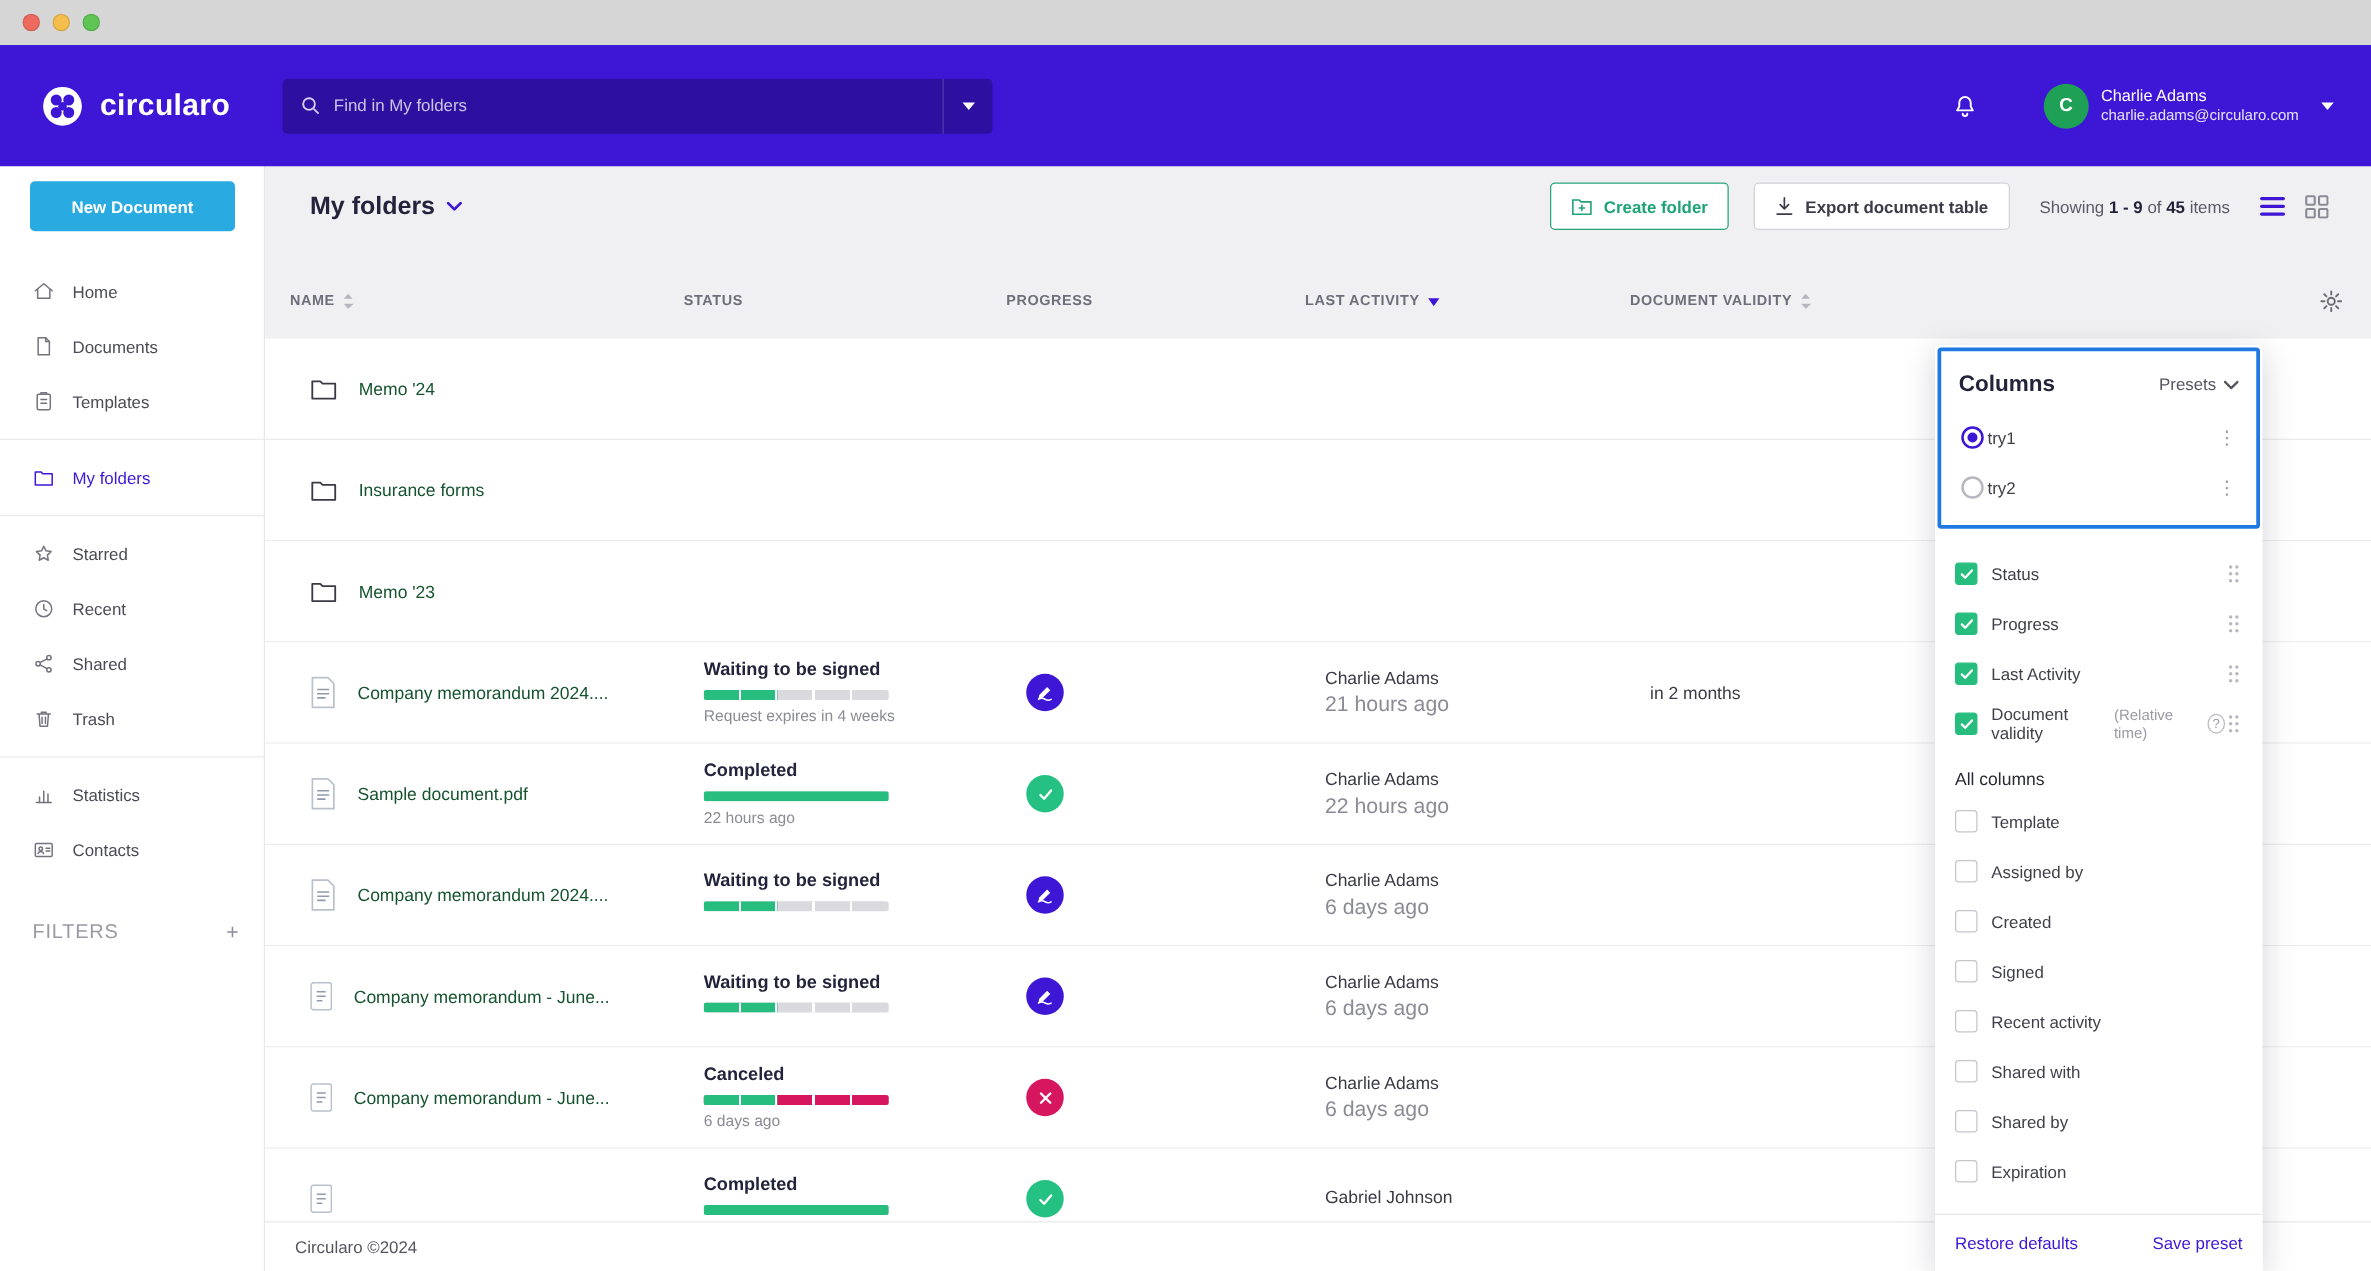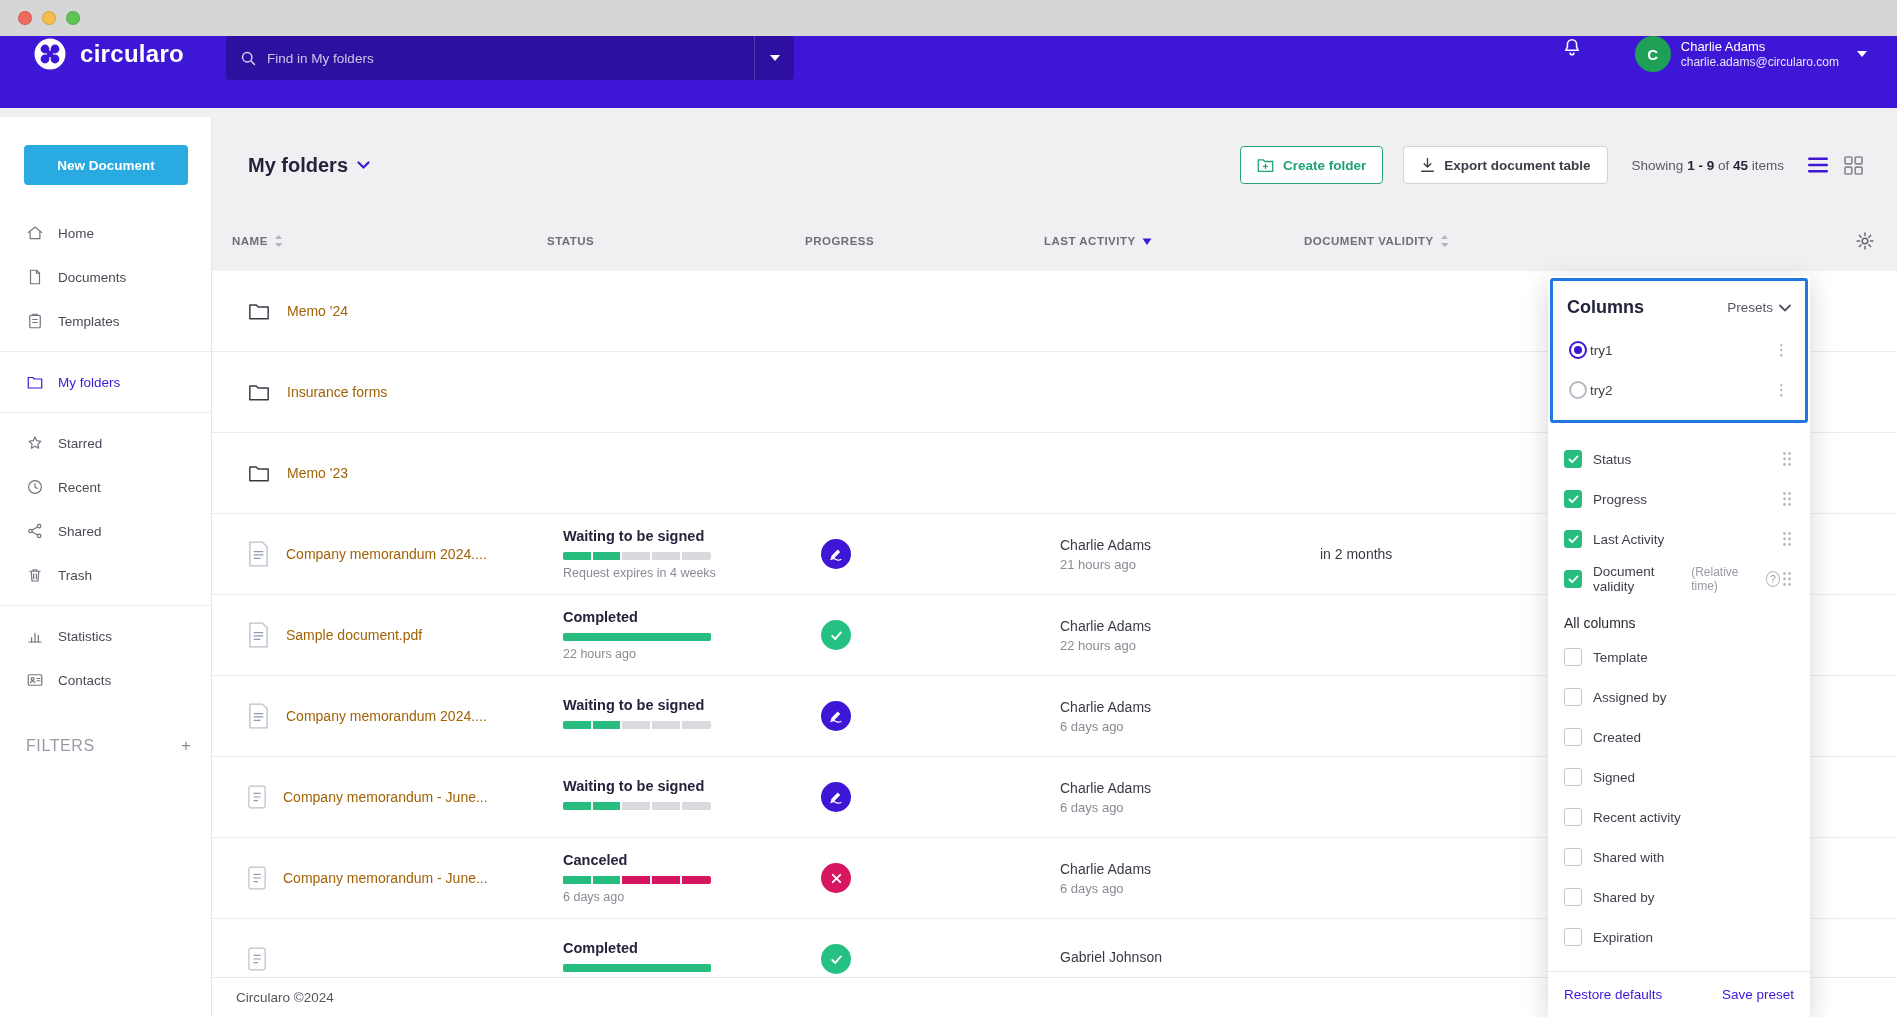--- a/index.html
+++ b/index.html
@@ -6,22 +6,22 @@
   html,body { width:1897px; height:1017px; overflow:hidden;
     font-family:"Liberation Sans","DejaVu Sans",sans-serif; background:#f0f0f2; color:#2e2e3a; }
 
   
   .chrome { position:absolute; top:0; left:0; right:0; height:36px; background:#d6d6d6;
     display:flex; align-items:center; padding-left:18px; gap:10px; z-index:70; }
   .tl { width:14px; height:14px; border-radius:50%; border:1px solid rgba(0,0,0,.12); }
   .tl.red{background:#ee6a5e;} .tl.yellow{background:#f5bd4c;} .tl.green{background:#5fc454;}
 
   
-  .appbar { position:absolute; top:36px; left:0; right:0; height:72px; background:#3d16d6;
-    display:flex; align-items:flex-start; padding:0 30px 0 32px; z-index:60; color:#fff; }
+  .appbar { position:absolute; top:36px; left:0; right:0; height:97px; background:#3d16d6;
+    display:flex; align-items:center; padding:0 30px 0 32px; z-index:60; color:#fff; }
   .logo { display:flex; align-items:center; gap:12px; }
   .logo-text { font-size:24px; font-weight:700; letter-spacing:.3px; }
   .search { margin-left:42px; width:568px; height:44px; background:rgba(0,0,0,.25); border-radius:4px;
     display:flex; align-items:center; }
   .search-icon { margin:0 10px 0 14px; display:flex; }
   .search input { flex:1; background:transparent; border:none; outline:none; color:#fff; font-size:13.5px; }
   .search input::placeholder { color:rgba(255,255,255,.75); }
   .search-drop { width:40px; align-self:stretch; border-left:1px solid rgba(255,255,255,.18);
     display:flex; align-items:center; justify-content:center; cursor:pointer; }
   .tri-down { width:0; height:0; border-left:5px solid transparent; border-right:5px solid transparent;
@@ -67,34 +67,34 @@
   .vicon { display:flex; cursor:pointer; }
 
   
   .grid { display:grid; grid-template-columns:315px 258px 239px 260px 1fr 60px; align-items:center; }
   .thead { margin-top:24px; height:60px; padding-left:20px; }
   .th { font-size:11.5px; font-weight:700; letter-spacing:.5px; color:#6e6e7a;
     display:flex; align-items:center; gap:6px; }
   .rows { background:#fff; }
   .row { height:81px; padding-left:36px; border-bottom:1px solid #ececee; background:#fff; }
   .c-name { display:flex; align-items:center; gap:17px; padding-right:20px; }
-  .name-txt { font-size:14px; color:#a16207; cursor:pointer; }
+  .name-txt { font-size:14px; color:#14532d; cursor:pointer; }
   .status-title { font-size:14.5px; font-weight:700; color:#23233c; }
   .bar { width:148px; height:8px; background:#dadade; border-radius:2px; position:relative;
     overflow:hidden; margin:8px 0 6px; }
   .bar .fill { position:absolute; left:0; top:0; bottom:0; background:#27bd7f; }
   .bar.canceled { background:#d6175f; }
   .bar.notched::after { content:""; position:absolute; inset:0; background:linear-gradient(90deg,
     transparent 0 28px,#fff 28px 30px,transparent 30px 57px,#fff 57px 59px,
     transparent 59px 87px,#fff 87px 89px,transparent 89px 117px,#fff 117px 119px,transparent 119px); }
   .status-note { font-size:12.5px; color:#8b8b96; }
   .pchip { width:30px; height:30px; border-radius:50%; display:flex; align-items:center; justify-content:center; }
   .pchip.purple { background:#3d16d6; } .pchip.greenbg { background:#24c183; } .pchip.redbg { background:#d6175f; }
   .act-user { font-size:14px; color:#3a3a46; }
-  .act-time { font-size:13px; color:#8b8b96; margin-top:4px; }
+  .act-time { font-size:17px; color:#8b8b96; margin-top:4px; }
   .c-val { font-size:14px; color:#3a3a46; }
   .gear-cell { display:flex; justify-content:flex-end; padding-right:22px; }
 
   .main-footer { position:absolute; left:0; right:0; bottom:0; height:40px; background:#fff;
     border-top:1px solid #e9e9ec; display:flex; align-items:center; padding-left:24px; z-index:30; }
   .copyright { font-size:13.5px; color:#55555f; }
 
   
   .panel { position:absolute; top:276px; left:1548px; width:262px; bottom:0; background:#fff;
     z-index:50; box-shadow:0 6px 26px rgba(20,20,50,.18); border-radius:4px 4px 0 0; }

